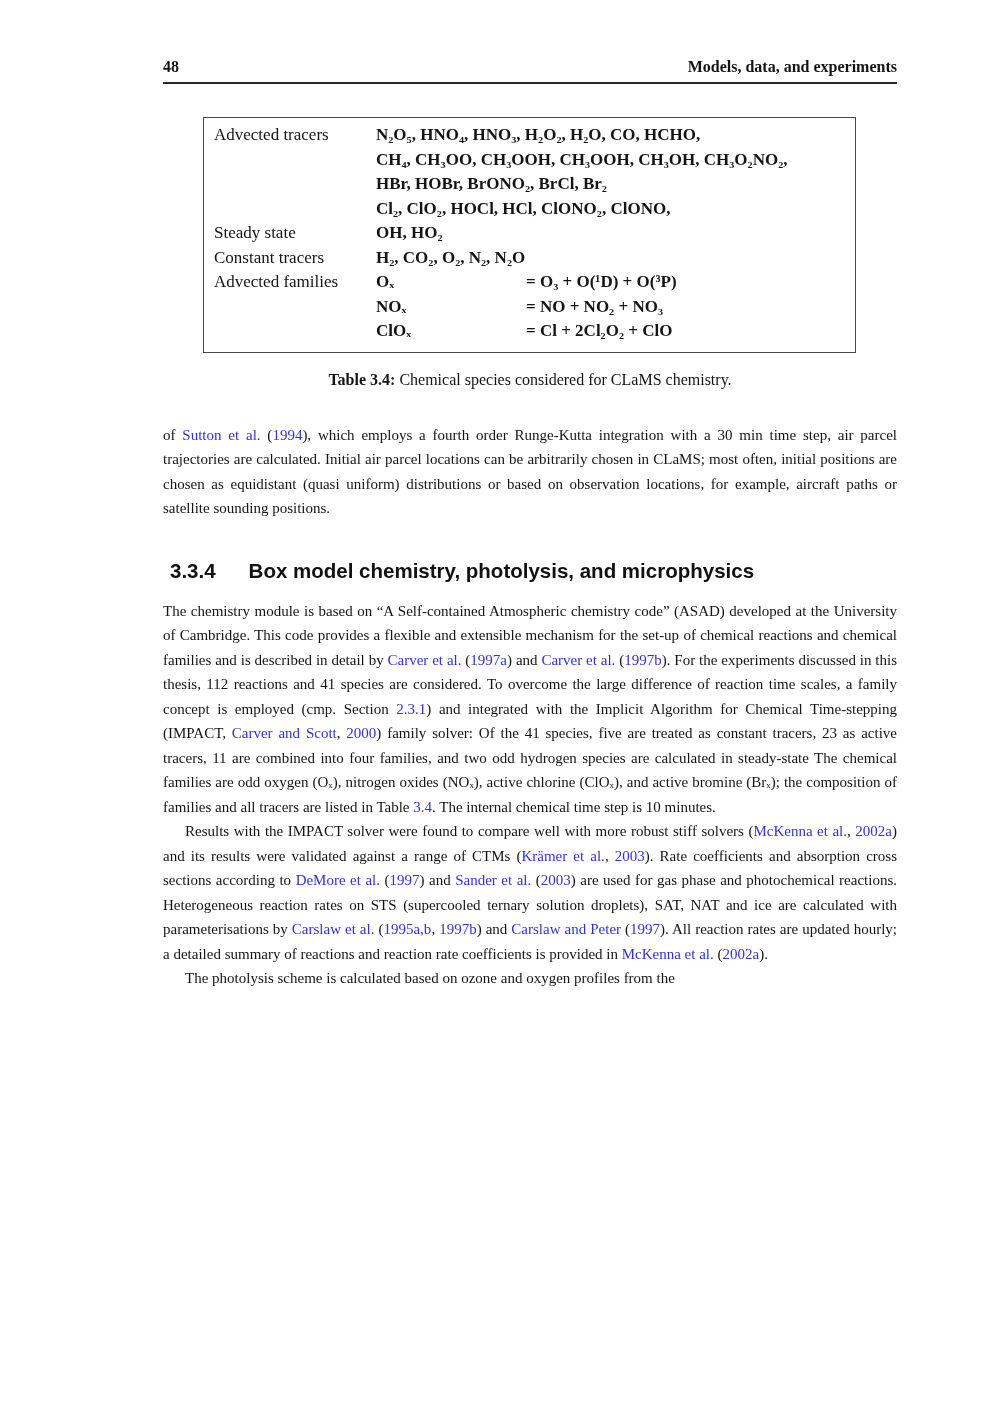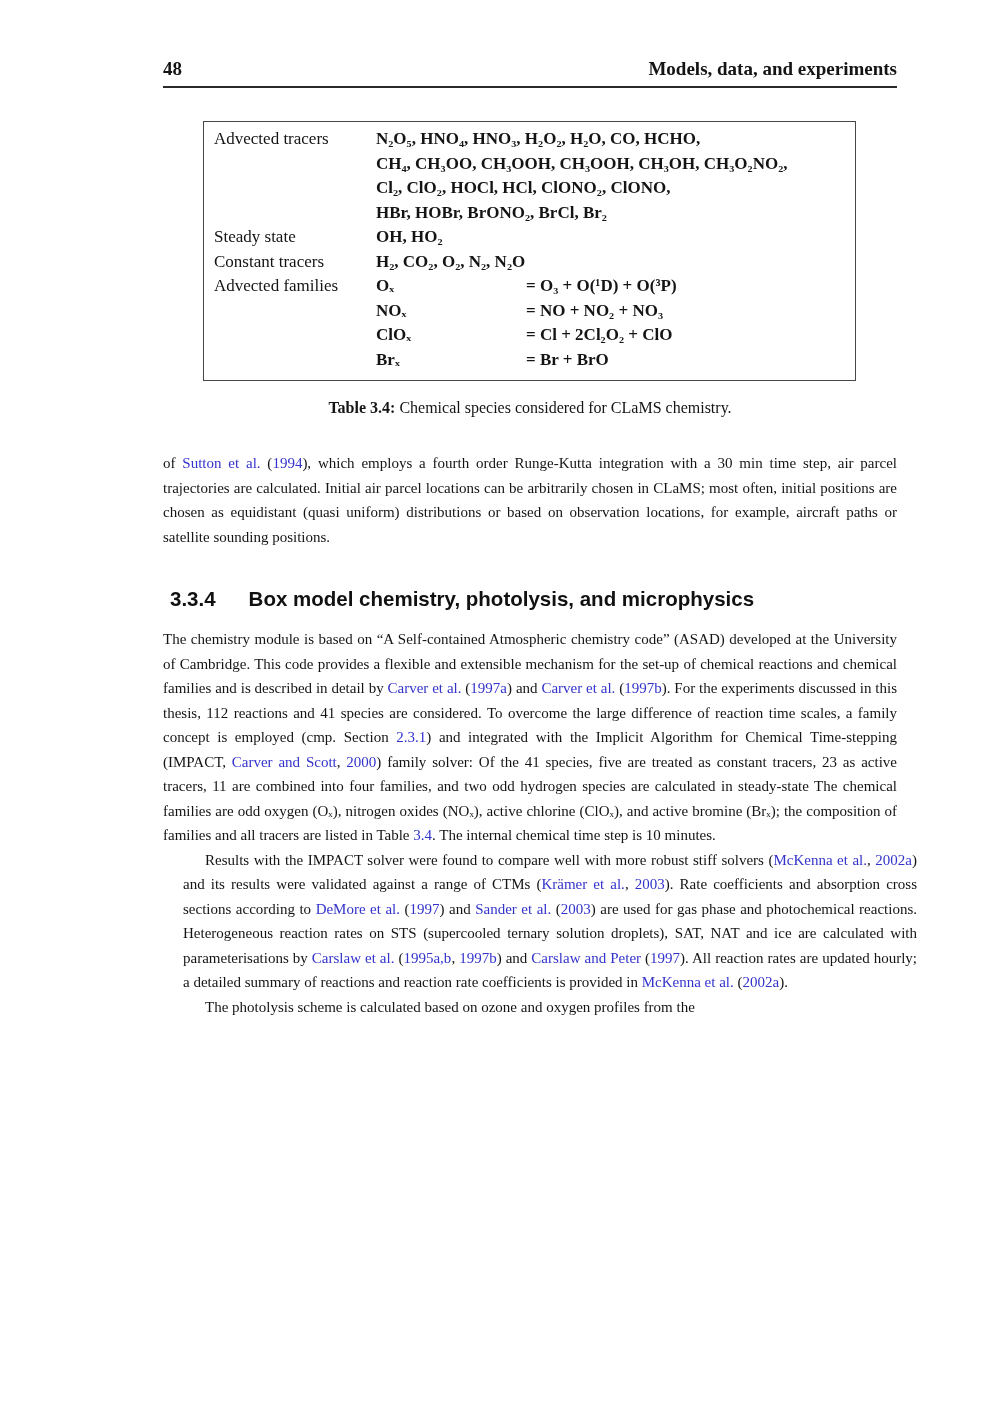--- a/index.html
+++ b/index.html
@@ -13,21 +13,21 @@
     box-sizing: border-box;
   }
   .content { padding: 58px 103px 0 163px; }
 
   
   .header-row {
     display: flex;
     justify-content: space-between;
     align-items: baseline;
     font-weight: bold;
-    font-size: 19px;
+    font-size: 16px;
     border-bottom: 2px solid #2a2a2a;
     padding-bottom: 6px;
   }
 
   
   .table-box {
     box-sizing: border-box;
     margin: 33px 0 0 40px;
     width: 653px;
     border: 1.5px solid #484848;
@@ -50,21 +50,21 @@
 
   
   p.body {
     width: 734px;
     margin: 0;
     font-size: 15px;
     line-height: 24.5px;
     text-align: justify;
   }
   p.first-after-caption { margin-top: 34px; }
-  p.indent { text-indent: 22px; margin-left: 20px; }
+  p.indent { text-indent: 22px; }
 
   .section-heading {
     margin: 38px 0 16px 7px;
     font-family: Liberation Sans, sans-serif;
     font-weight: bold;
     font-size: 20.5px;
     color: #111;
     display: flex;
     gap: 18px;
   }
@@ -82,22 +82,22 @@
       <span>48</span>
       <span>Models, data, and experiments</span>
     </div>
 
     <div class="table-box">
       <div class="trow">
         <div class="tlabel">Advected tracers</div>
         <div class="tcontent">
           <div>N₂O₅, HNO₄, HNO₃, H₂O₂, H₂O, CO, HCHO,</div>
           <div>CH₄, CH₃OO, CH₃OOH, CH₃OOH, CH₃OH, CH₃O₂NO₂,</div>
+          <div>HBr, HOBr, BrONO₂, BrCl, Br₂</div>
           <div>Cl₂, ClO₂, HOCl, HCl, ClONO₂, ClONO,</div>
-          <div>HBr, HOBr, BrONO₂, BrCl, Br₂</div>
         </div>
       </div>
       <div class="trow">
         <div class="tlabel">Steady state</div>
         <div class="tcontent">
           <div>OH, HO₂</div>
         </div>
       </div>
       <div class="trow">
         <div class="tlabel">Constant tracers</div>
@@ -113,24 +113,20 @@
             <span class="fameq">= O₃ + O(¹D) + O(³P)</span>
           </div>
           <div class="famrow">
             <span class="famname">NOₓ</span>
             <span class="fameq">= NO + NO₂ + NO₃</span>
           </div>
           <div class="famrow">
             <span class="famname">ClOₓ</span>
             <span class="fameq">= Cl + 2Cl₂O₂ + ClO</span>
           </div>
-          <div class="famrow">
-            <span class="famname">Brₓ</span>
-            <span class="fameq">= Br + BrO</span>
-          </div>
         </div>
       </div>
     </div>
 
     <div class="caption">
       <span class="cap-label">Table 3.4:</span>
       <span>Chemical species considered for CLaMS chemistry.</span>
     </div>
 
     <p class="body first-after-caption"><span>of </span><span class="link">Sutton et al.</span><span> (</span><span class="link">1994</span><span>), which employs a fourth order Runge-Kutta integration with a 30 min time step, air parcel trajectories are calculated. Initial air parcel locations can be arbitrarily chosen in CLaMS; most often, initial positions are chosen as equidistant (quasi uniform) distributions or based on observation locations, for example, aircraft paths or satellite sounding positions.</span></p>

